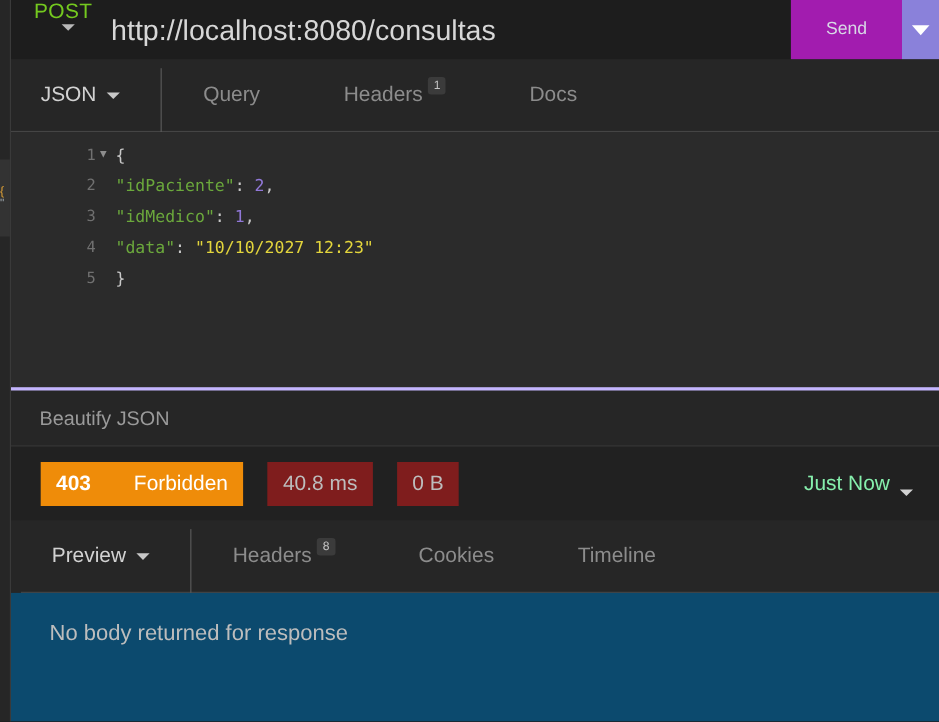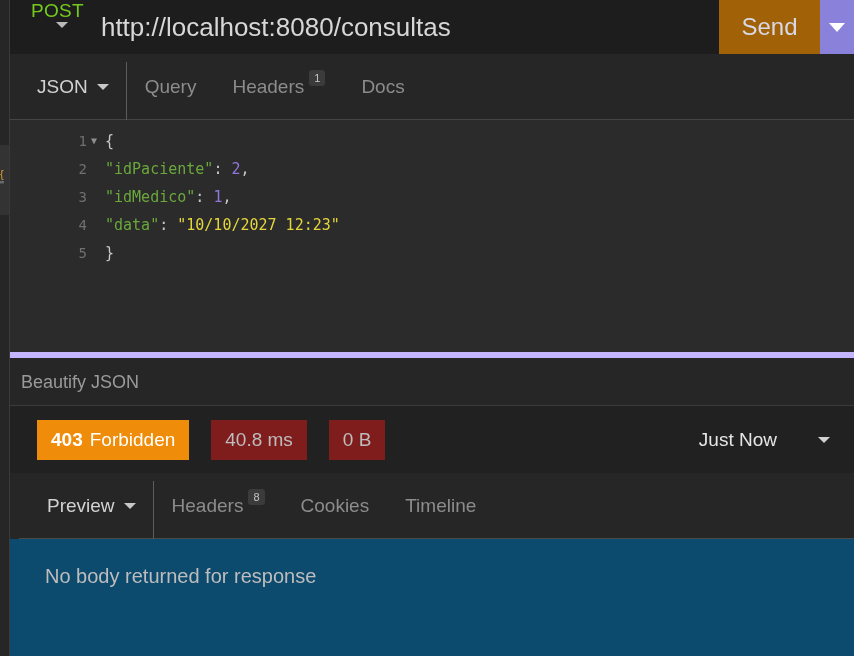--- a/index.html
+++ b/index.html
@@ -98,23 +98,23 @@
     background: transparent;
     border: none;
     outline: none;
     font-family: "Liberation Sans", sans-serif;
     height: 54px;
     cursor: text;
   }
   .send-btn {
     width: 101px;
     height: 54px;
-    background: #a16207;
+    background: #a21caf;
     color: #d8d8e6;
-    font-size: 24px;
+    font-size: 16px;
     display: flex;
     align-items: center;
     justify-content: center;
     cursor: pointer;
   }
   .send-caret-btn {
     width: 34px;
     height: 54px;
     background: #8a81da;
     display: flex;
@@ -144,21 +144,21 @@
     position: absolute;
     left: 0; right: 0; bottom: 0;
     height: 1px;
     background: #454545;
   }
   .tab {
     position: relative;
     height: 66px;
     display: flex;
     align-items: center;
-    padding: 0 18px;
+    padding: 0 38px;
     color: #8c8c8c;
     font-size: 19px;
     cursor: pointer;
     box-sizing: border-box;
     z-index: 2;
   }
   .tab.first { padding-left: 28px; }
   .tab.active {
     color: #d2d2d2;
   }
@@ -228,23 +228,23 @@
   .tok-str { color: #e3d53c; }
 
   
   .beautify-bar {
     position: relative;
     margin-left: 9px;
     flex: 0 0 54px;
     background: #262626;
     display: flex;
     align-items: center;
-    padding-left: 12px;
-    box-sizing: border-box;
-    border-top: 6px solid #c4b5fd;
+    padding-left: 27px;
+    box-sizing: border-box;
+    border-top: 3px solid #c4b5fd;
   }
   .beautify-bar::after {
     content: "";
     position: absolute;
     left: 0; right: 0; bottom: 0;
     height: 1px;
     background: #3a3a3a;
   }
   .beautify-label {
     color: #9a9a9a;
@@ -263,40 +263,40 @@
     padding-left: 28px;
     box-sizing: border-box;
   }
   .status-pill {
     height: 40px;
     display: flex;
     align-items: center;
     padding: 0 14px;
     font-size: 19px;
     box-sizing: border-box;
+    gap: 32px;
   }
   .status-pill.code {
     background: #ef8c09;
     color: #ffffff;
   }
   .status-pill.code b { font-weight: bold; margin-right: 7px; }
   .status-pill.meta {
     background: #7f1d1d;
     color: #bdbdbd;
     margin-left: 22px;
   }
   .status-spacer { flex: 1; }
   .status-time {
     display: flex;
-    align-items: center;
-    color: #e5e5e5;
+    align-items: flex-end;
+    color: #86efac;
     font-size: 19px;
     padding-right: 24px;
     cursor: pointer;
-    gap: 32px;
   }
   .status-time .caret { border-top-color: #d2d2d2; }
 
   
   .resp-tabs {
     position: relative;
     height: 66px;
     background: #262626;
     display: flex;
     align-items: center;

